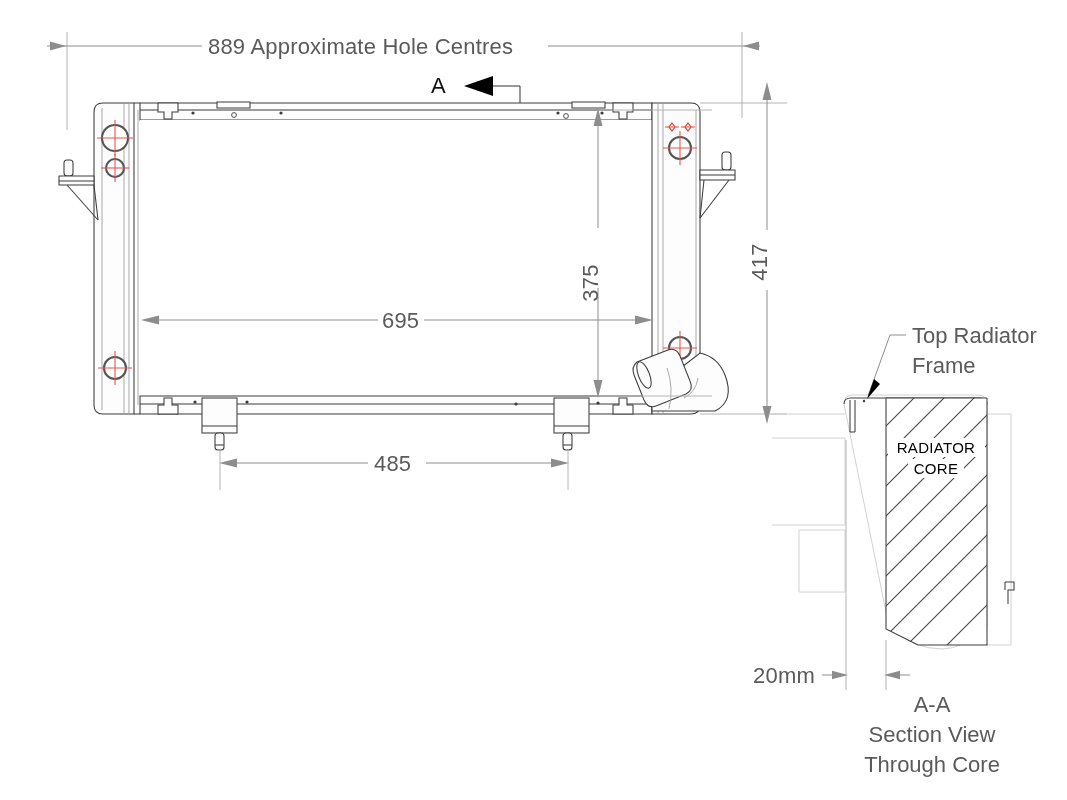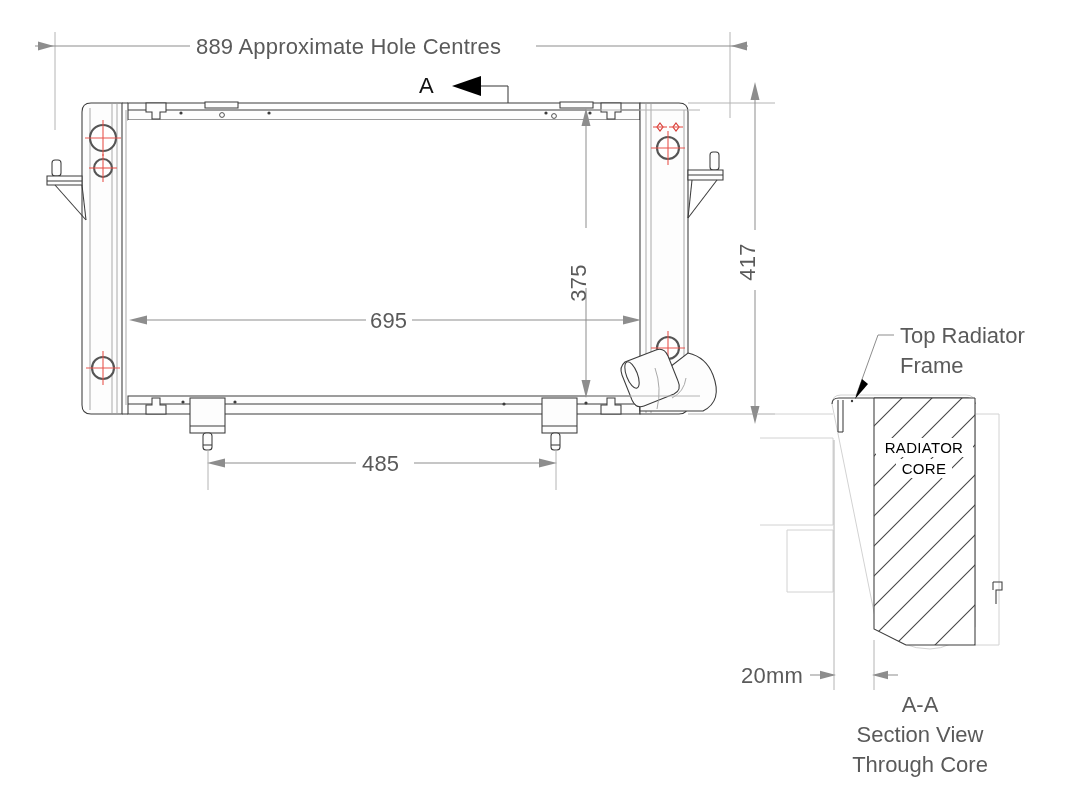--- a/index.html
+++ b/index.html
@@ -1,21 +1,21 @@
 <!DOCTYPE html>
 <html><head>
 <meta charset="utf-8">
 <title>Radiator Technical Drawing</title>
 <style>
   html,body{margin:0;padding:0;background:#ffffff;}
   body{
     width:1067px;height:800px;overflow:hidden;position:relative;
     font-family:"Liberation Sans","DejaVu Sans",sans-serif;
   }
-  #stage{position:absolute;left:0;top:0;width:853px;height:800px;}
+  #stage{position:absolute;left:12px;top:0;width:853px;height:800px;}
   svg#drawing{display:block;width:1067px;height:800px;}
 
   .dimtext{
     font-family:"Liberation Sans","DejaVu Sans",sans-serif;
     font-size:22px; fill:#5a5a5a; letter-spacing:0.2px;
   }
   .labeltext{
     font-family:"Liberation Sans","DejaVu Sans",sans-serif;
     font-size:22px; fill:#5a5a5a;
   }

